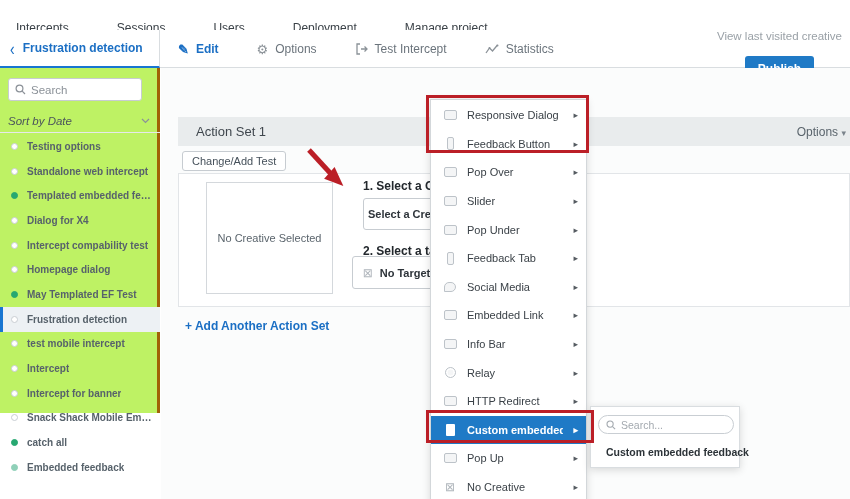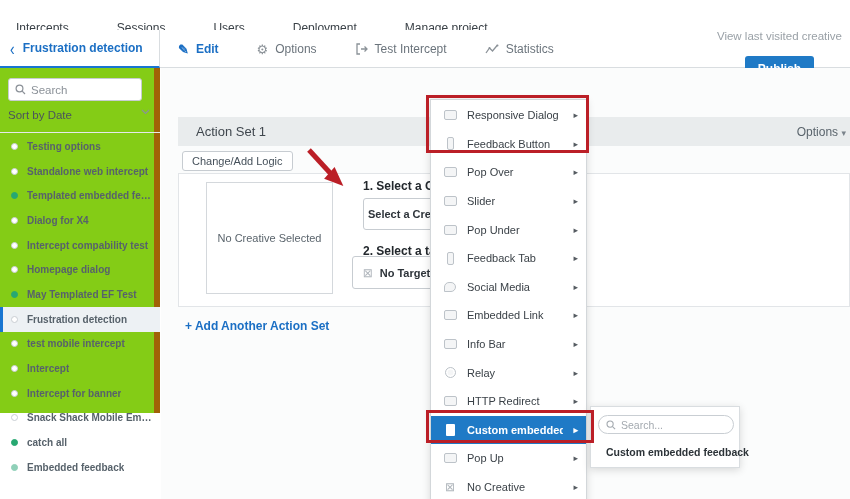--- a/index.html
+++ b/index.html
@@ -21,25 +21,25 @@
   .tb-actions { position:absolute; left:178px; top:0; height:38px; display:flex; align-items:center; gap:38px; }
   .tb-action { display:flex; align-items:center; gap:7px; font-size:12px; color:#6b747c; cursor:pointer; }
   .tb-action .g { font-size:13px; color:#8b9298; line-height:1; }
   .tb-action.edit { color:#1b6fc4; font-weight:700; }
   .tb-action.edit .g { color:#1b6fc4; }
   .tb-right { position:absolute; right:8px; top:0; height:38px; display:flex; align-items:center; gap:14px;flex-direction:column; }
   .view-last { font-size:11.5px; color:#9aa1a7; }
   .publish-btn { background:#1f7ac6; color:#fff; font-size:12px; font-weight:700; border:none; border-radius:3px; padding:6px 13px; cursor:pointer; }
 
   
-  .sidebar { position:absolute; left:0; top:68px; width:160px; height:345px; background:#84cc16; border-right:6px solid #a16207; }
+  .sidebar { position:absolute; left:0; top:68px; width:160px; height:345px; background:#bef264; border-right:3px solid #a16207; }
   .search-wrap { position:absolute; left:8px; top:10px; width:134px; height:23px; border:1px solid #c7ccd1; border-radius:3px; background:#fff; display:flex; align-items:center; padding:0 6px; gap:5px; }
   .search-wrap input { border:none; outline:none; width:100%; font-size:11.5px; font-family:"Liberation Sans",sans-serif; color:#3a4147; background:transparent; }
   .search-wrap input::placeholder { color:#8b9198; }
-  .sortrow { position:absolute; left:0; top:41px; width:160px; height:24px; border-bottom:1px solid #e6e9eb; display:flex; align-items:flex-start; justify-content:space-between; padding:0 10px 0 8px; font-size:11.5px; color:#4b545c; cursor:pointer; }
+  .sortrow { position:absolute; left:0; top:41px; width:160px; height:24px; border-bottom:1px solid #e6e9eb; display:flex; align-items:center; justify-content:space-between; padding:0 10px 0 8px; font-size:11.5px; color:#4b545c; cursor:pointer;font-style:italic; }
   .side-list { position:absolute; left:0; top:66px; width:160px; list-style:none; }
   .side-item { height:24.7px; display:flex; align-items:center; gap:9px; padding-left:11px; cursor:pointer; position:relative; }
   .side-item .dot { width:7px; height:7px; border-radius:50%; flex:0 0 auto; }
   .side-item .dot.gray { background:#fff; border:1.5px solid #c9ced3; }
   .side-item .dot.green { background:#27a871; border:1.5px solid #27a871; }
   .side-item .dot.lightgreen { background:#8fd0b8; border:1.5px solid #8fd0b8; }
   .side-item .lbl { font-size:10px; font-weight:700; color:#57626b; white-space:nowrap; overflow:hidden; text-overflow:ellipsis; max-width:128px; }
   .side-item.selected { background:#edf1f4; }
   .side-item.selected::before { content:""; position:absolute; left:0; top:0; bottom:0; width:3px; background:#1875d1; }
 
@@ -222,21 +222,21 @@
       </ul>
   </div>
 
   <div class="main">
 
     <div class="aset-bar">
       <span class="aset-title">Action Set 1</span>
       <span class="aset-options"><span>Options</span> <span class="c">▾</span></span>
     </div>
 
-    <button class="change-logic">Change/Add Logic</button>
+    <button class="change-logic">Change/Add Test</button>
 
     <div class="body-panel">
       <div class="nocreative-box">
         <span>No Creative Selected</span>
       </div>
       <div class="step-label step1">1. Select a Creative t</div>
       <div class="sel-creative">
         <span>Select a Creative</span>
         <span class="caret">▾</span>
       </div>

